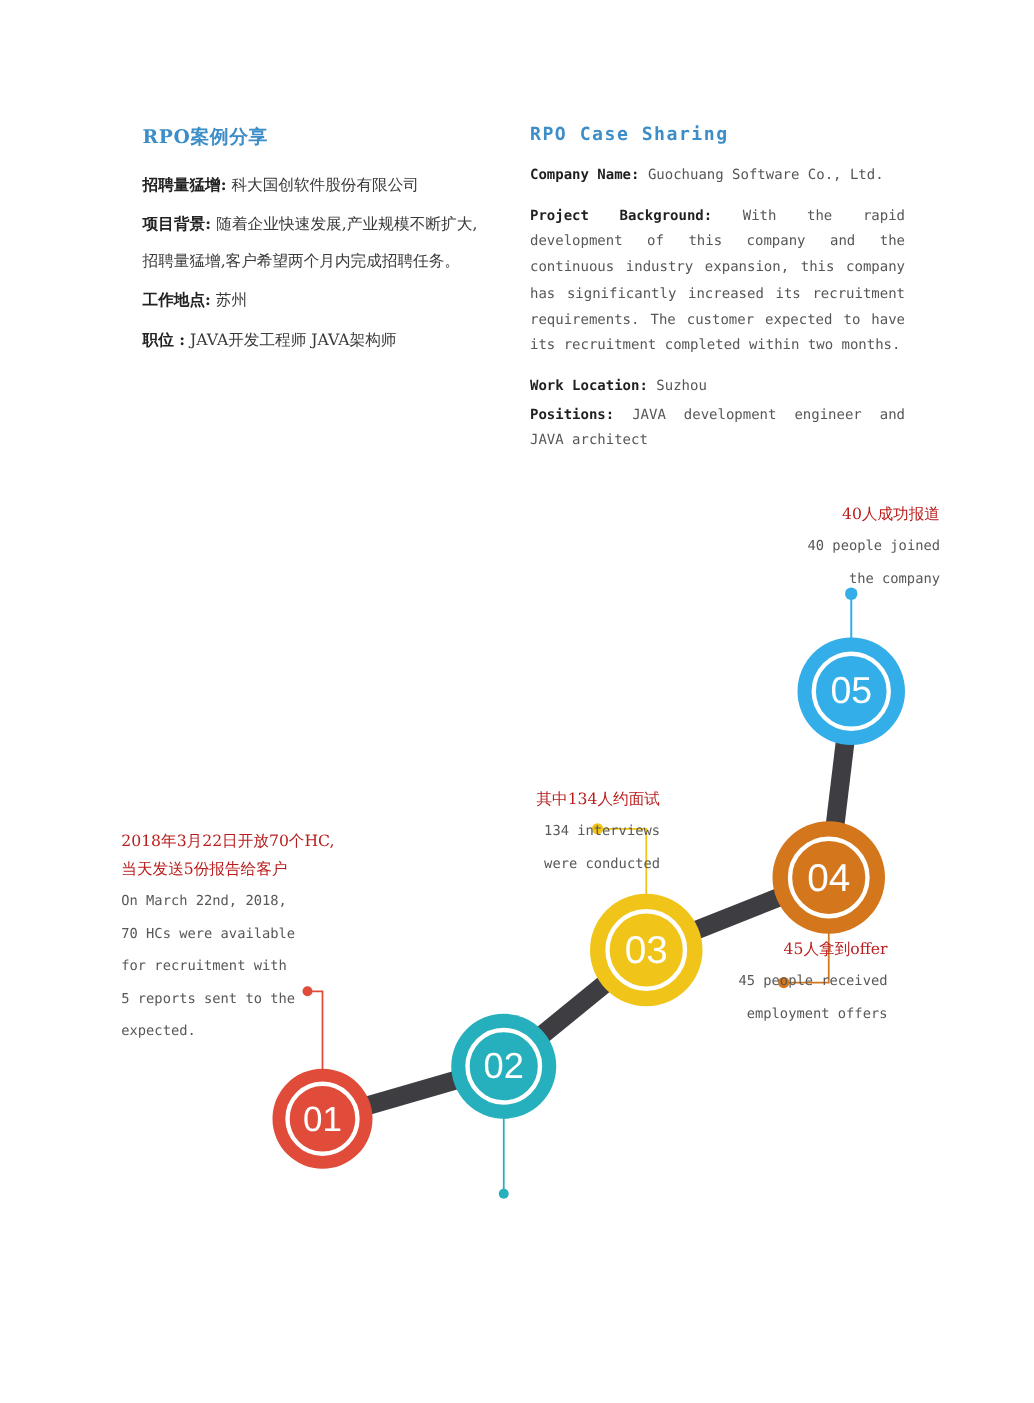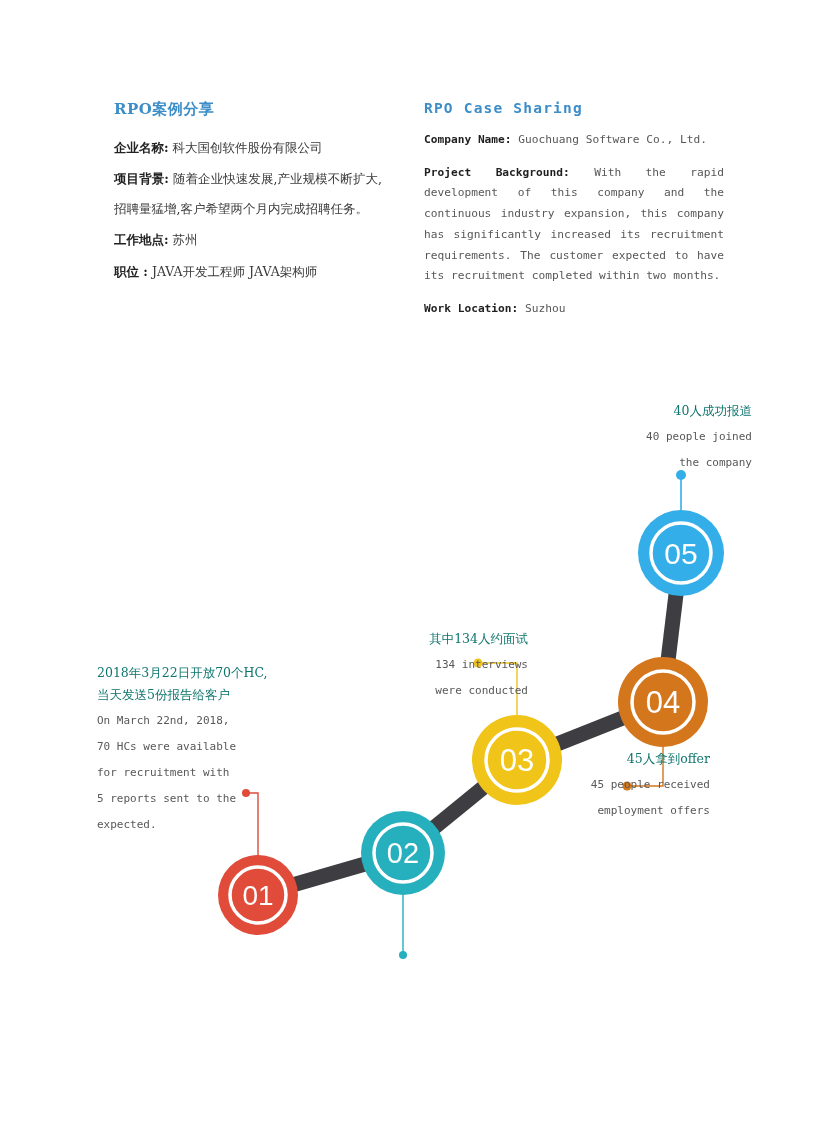--- a/index.html
+++ b/index.html
@@ -89,21 +89,21 @@
     left: 0;
     top: 0;
   }
 
   .tl-caption {
     position: absolute;
   }
   .cap-cn {
     font-family: "DejaVu Serif", "Liberation Serif", serif;
     font-size: 12.5px;
-    color: #0f766e;
+    color: #b91c1c;
     line-height: 1.75;
     margin: 0;
     white-space: nowrap;
   }
   .cap-en {
     font-family: "DejaVu Sans Mono", "Liberation Mono", monospace;
     font-size: 11px;
     color: #585858;
     line-height: 2.0;
     margin: 4px 0 0 0;
@@ -120,21 +120,21 @@
 </style>
 </head>
 <body>
 
 <div id="info-block">
 
   <div class="col" id="col-cn">
     <div class="col-heading" id="heading-cn">RPO案例分享</div>
 
     <p class="cn-para">
-      <span class="cn-label">企业名称:</span>
+      <span class="cn-label">招聘量猛增:</span>
       <span>科大国创软件股份有限公司</span>
     </p>
 
     <p class="cn-para">
       <span class="cn-label">项目背景:</span>
       <span>随着企业快速发展,产业规模不断扩大,招聘量猛增,客户希望两个月内完成招聘任务。</span>
     </p>
 
     <p class="cn-para">
       <span class="cn-label">工作地点:</span>
@@ -158,20 +158,24 @@
     <p class="en-para">
       <span class="en-label">Project Background:</span>
       <span>With the rapid development of this company and the continuous industry expansion, this company has significantly increased its recruitment requirements. The customer expected to have its recruitment completed within two months.</span>
     </p>
 
     <p class="en-para tight">
       <span class="en-label">Work Location:</span>
       <span>Suzhou</span>
     </p>
 
+    <p class="en-para">
+      <span class="en-label">Positions:</span>
+      <span>JAVA development engineer and JAVA architect</span>
+    </p>
   </div>
 </div>
 
 <div id="timeline">
 
   <svg id="timeline-svg" width="827" height="700" viewBox="0 0 827 700">
 
     <g>
       <line x1="258" y1="505" x2="403" y2="463" stroke="#3E3E42" stroke-width="15"></line>
       <line x1="403" y1="463" x2="517" y2="370" stroke="#3E3E42" stroke-width="15"></line>

